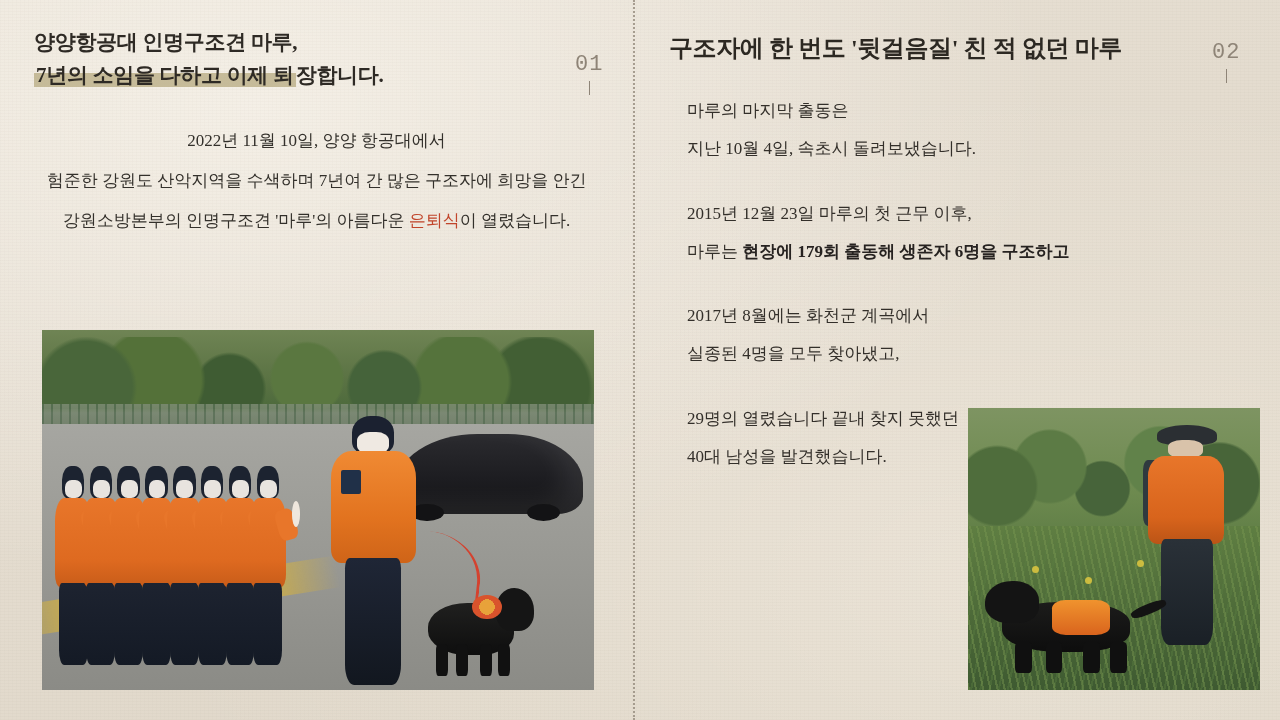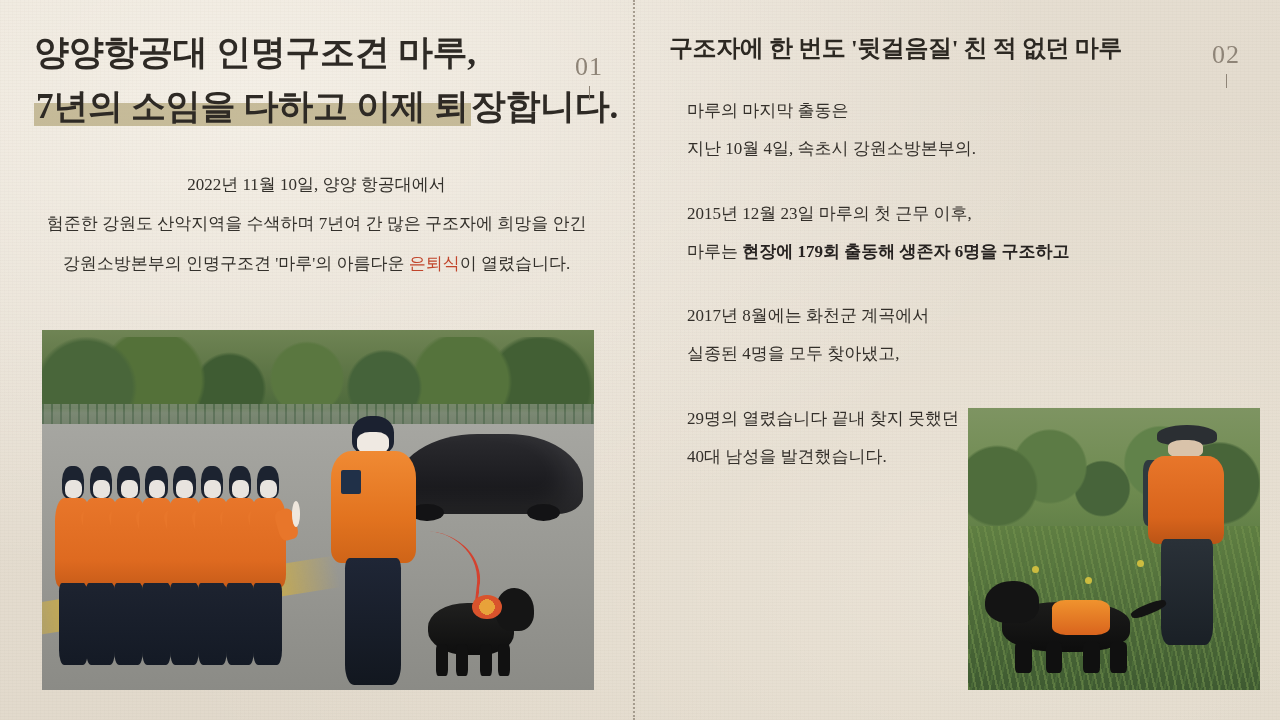--- a/index.html
+++ b/index.html
@@ -47,41 +47,41 @@
     position: absolute;
     top: 0;
     height: 720px;
     box-sizing: border-box;
   }
   .panel-left { left: 0; width: 633px; padding: 26px 34px 0 34px; }
   .panel-right { left: 637px; width: 643px; padding: 26px 28px 0 32px; }
 
   .section-num {
     position: absolute;
-    font-family: Liberation Serif, serif;
-    font-size: 26px;
+    font-family: Liberation Mono, monospace;
+    font-size: 22px;
     color: #8e8477;
     letter-spacing: 1px;
     text-align: center;
   }
   .section-num .tick {
     display: block;
     width: 1px;
     height: 14px;
     background: #8e8477;
     margin: 4px auto 0 auto;
   }
   .num-left { left: 575px; top: 52px; }
   .num-right { left: 1212px; top: 40px; }
 
   h1.title {
     margin: 0;
     font-family: "Liberation Serif", serif;
     font-weight: bold;
-    font-size: 35px;
+    font-size: 21px;
     line-height: 1.55;
     color: #2e2a25;
     letter-spacing: -0.3px;
   }
   h1.title .line { display: block; white-space: nowrap; }
   .hl {
     background: linear-gradient(to top, rgba(190,178,140,0.85) 0%, rgba(190,178,140,0.85) 58%, rgba(190,178,140,0) 58%);
     padding: 0 2px;
   }
   .subblock {
@@ -378,21 +378,21 @@
       </div>
     </div>
   </div>
 
   <div class="panel panel-right">
     <h2 class="subtitle">구조자에 한 번도 '뒷걸음질' 친 적 없던 마루</h2>
 
     <div class="body-text">
       <p>
         <span class="line">마루의 마지막 출동은</span>
-        <span class="line">지난 10월 4일, 속초시 강원소방본부의.</span>
+        <span class="line">지난 10월 4일, 속초시 돌려보냈습니다.</span>
       </p>
 
       <div class="gap"></div>
 
       <p>
         <span class="line">2015년 12월 23일 마루의 첫 근무 이후,</span>
         <span class="line"><span>마루는 </span><span class="bold">현장에 179회 출동해 생존자 6명을 구조하고</span></span>
       </p>
 
       <div class="gap"></div>

